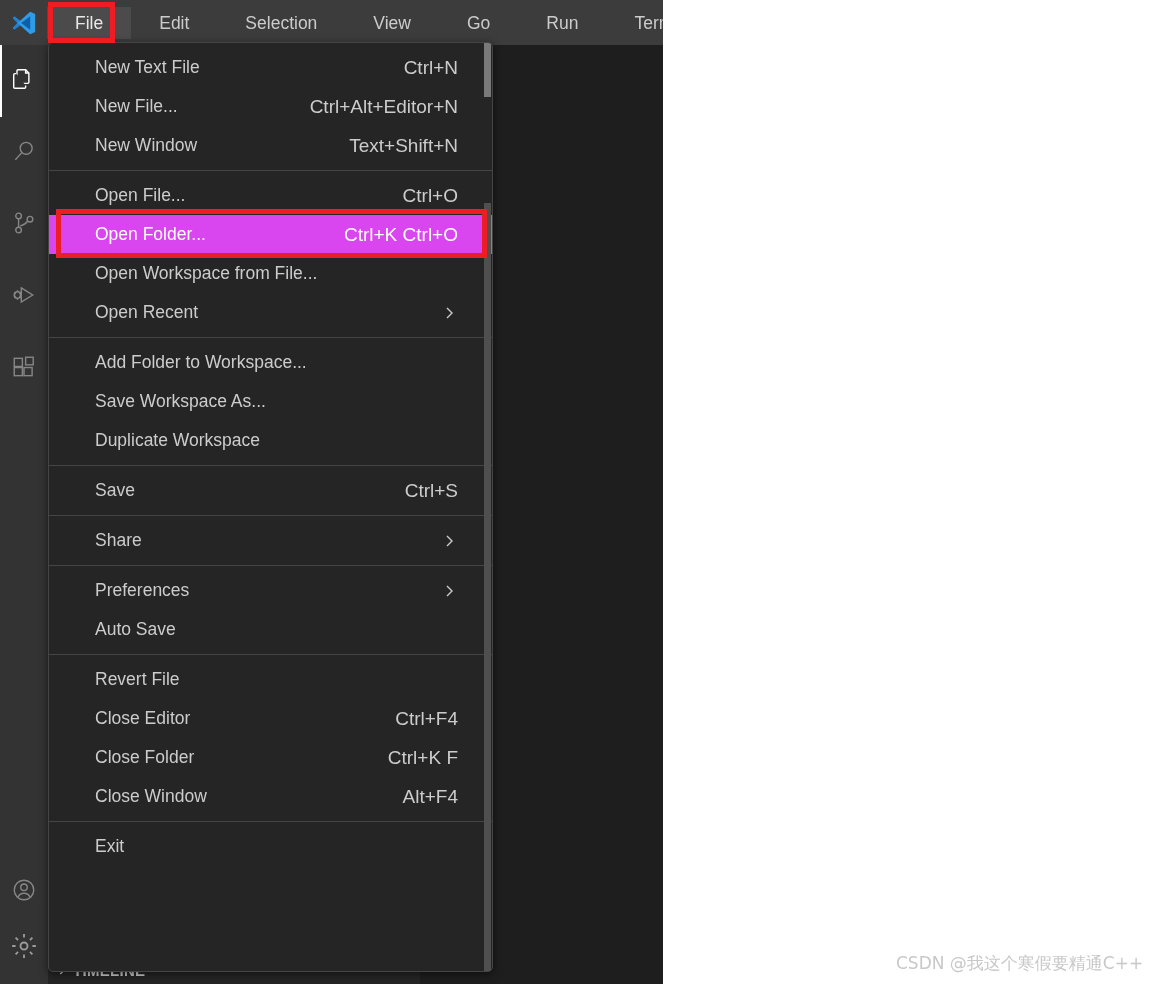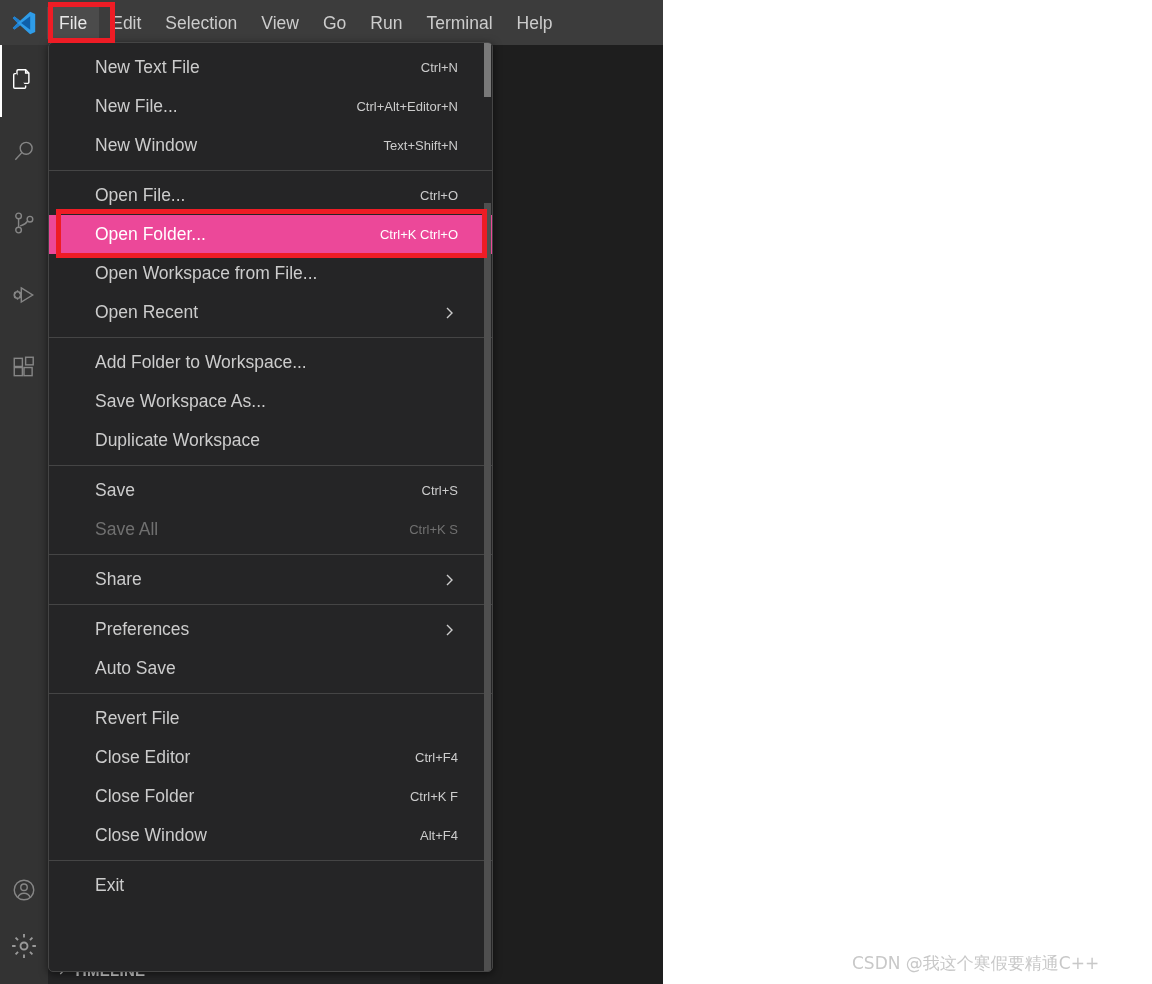--- a/index.html
+++ b/index.html
@@ -27,21 +27,21 @@
     display: flex; align-items: center;
   }
   .logo {
     width: 30px; height: 30px; margin-left: 9px; margin-right: 8px;
     display: flex; align-items: center; justify-content: center;
     flex: 0 0 auto;
   }
   .menubar { display: flex; align-items: center; height: 45px; }
   .menu-title {
     font-size: 17.5px; color: #cccccc;
-    padding: 5px 12px; line-height: 22px;
+    padding: 5px 28px; line-height: 22px;
     white-space: nowrap;
   }
   .menu-title.active { background: #4b4b4b; color: #e8e8e8; }
 
   
   .activitybar {
     position: absolute; left: 0; top: 45px;
     width: 48px; height: 939px;
     background: #333333;
     display: flex; flex-direction: column; align-items: center;
@@ -109,25 +109,25 @@
     height: 39px;
     display: flex; align-items: center;
     padding: 0 34px 0 46px;
     position: relative;
     color: #cccccc;
     font-size: 17.5px;
     white-space: nowrap;
   }
   .menu-item .label { flex: 1 1 auto; }
   .menu-item .keybinding {
-    color: #cccccc; font-size: 13px; margin-left: 20px;
+    color: #cccccc; font-size: 19px; margin-left: 20px;
     flex: 0 0 auto;
   }
   .menu-item.disabled, .menu-item.disabled .keybinding { color: #707070; }
-  .menu-item.selected { background: #ec4899; color: #ffffff; }
+  .menu-item.selected { background: #d946ef; color: #ffffff; }
   .menu-item.selected .label,
   .menu-item.selected .keybinding { color: #ffffff; }
   .submenu-arrow {
     flex: 0 0 auto; width: 18px; height: 18px;
     display: flex; align-items: center; justify-content: center;
     margin-left: 20px;
   }
   .separator {
     height: 1px; background: #454545;
     margin: 5px 0; width: 100%;
@@ -155,21 +155,21 @@
     position: absolute;
     border: 5px solid #ee1c25;
     z-index: 60;
     pointer-events: none;
   }
   #annot-file { left: 48px; top: 2px; width: 67px; height: 41px; }
   #annot-openfolder { left: 56px; top: 209px; width: 431px; height: 49px; }
 
   
   .watermark {
-    position: absolute; left: 852px; top: 952px;
+    position: absolute; left: 896px; top: 952px;
     font-size: 17px; color: #c8c8c8;
     font-family: "DejaVu Sans", sans-serif;
     white-space: nowrap;
   }
 </style>
 </head>
 <body>
 
 <div id="root">
 
@@ -345,24 +345,20 @@
           <span class="label">Save Workspace As...</span>
         </div>
         <div class="menu-item">
           <span class="label">Duplicate Workspace</span>
         </div>
         <div class="separator"></div>
         <div class="menu-item">
           <span class="label">Save</span>
           <span class="keybinding">Ctrl+S</span>
         </div>
-        <div class="menu-item disabled">
-          <span class="label">Save All</span>
-          <span class="keybinding">Ctrl+K S</span>
-        </div>
         <div class="separator"></div>
         <div class="menu-item">
           <span class="label">Share</span>
           <span class="submenu-arrow">
             <svg width="16" height="16" viewBox="0 0 16 16" fill="none" stroke="#cccccc" stroke-width="1.4">
               <path d="M6 3L11 8L6 13"></path>
             </svg>
           </span>
         </div>
         <div class="separator"></div>

